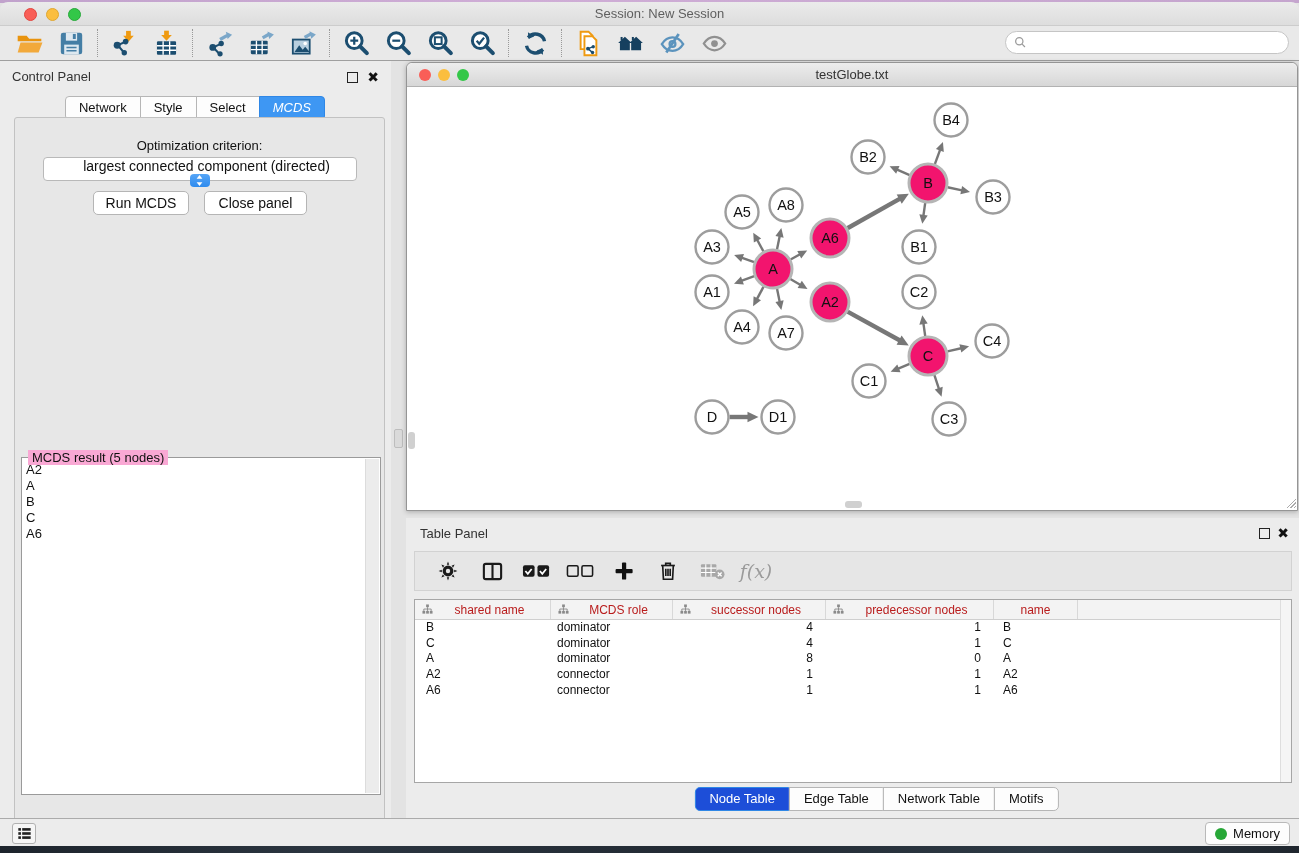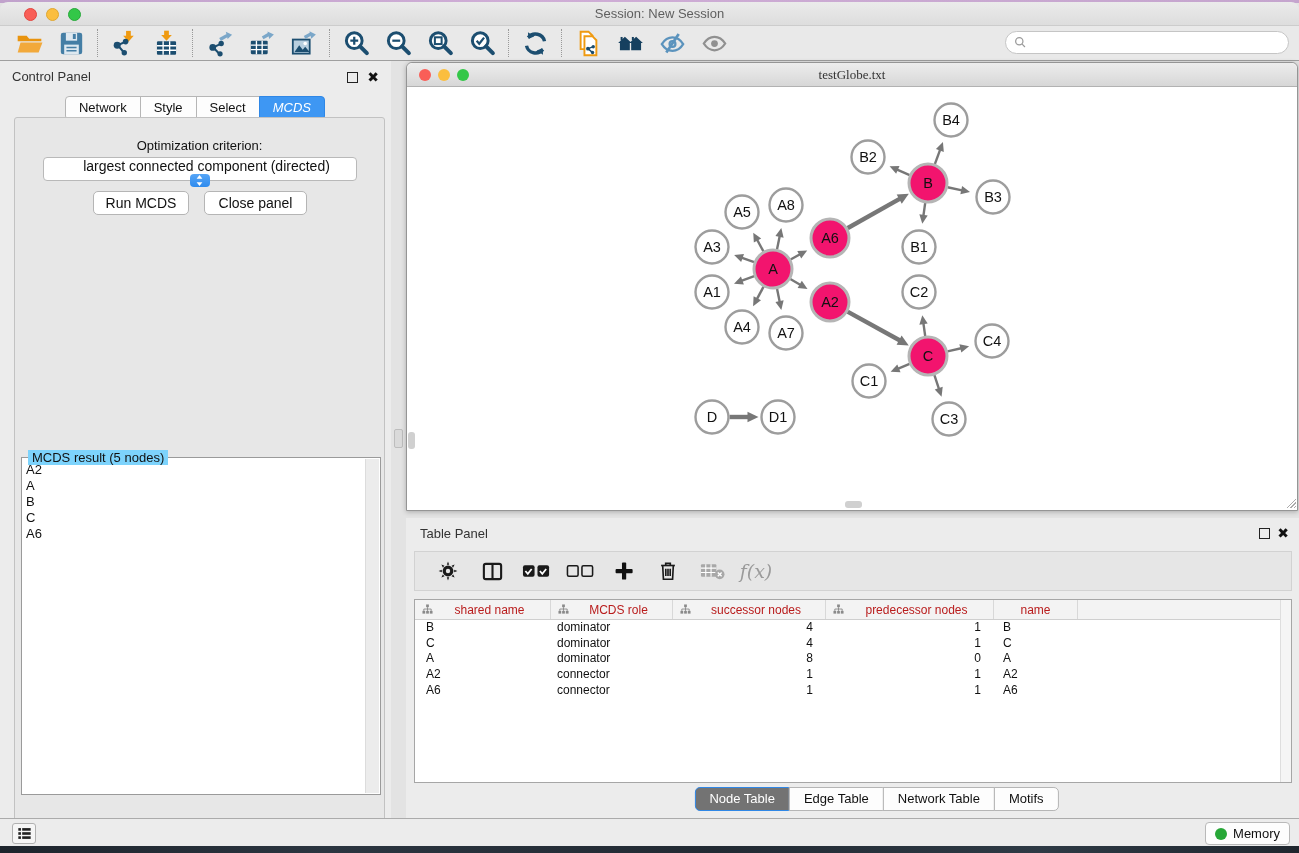--- a/index.html
+++ b/index.html
@@ -60,33 +60,33 @@
     display:flex; align-items:center;flex-direction:column; }
   .dropdown .val { flex:1; padding-left:13px; font-size:14px; color:#111; white-space:nowrap; }
   .stepper { width:20px; height:20px; margin-right:1px; background:linear-gradient(#55a5f7,#2e8bee);
     border-radius:4px; display:flex; align-items:center; justify-content:center; }
   .cpbtn { position:absolute; top:73px; height:24px; background:#fff; border:1px solid #b5b5b5;
     border-radius:5px; font-size:14px; color:#111; font-family:inherit; }
   .btn-run { left:78px; width:96px; }
   .btn-closep { left:189px; width:103px; }
   .result-box { position:absolute; left:6px; top:339px; width:360px; height:338px;
     border:1px solid #9a9a9a; background:#fff; }
-  .result-legend { position:absolute; top:-8px; left:6px; background:#7dd3fc;
+  .result-legend { position:absolute; top:-8px; left:6px; background:#f9a8d4;
     padding:0 4px; font-size:13px; color:#111; }
   .result-list { position:absolute; inset:2px 17px 2px 4px; font-size:13px;
     line-height:16px; color:#111; padding-top:2px; }
   .result-scroll { position:absolute; top:1px; right:1px; bottom:1px; width:14px;
     background:#ececec; border-left:1px solid #dcdcdc; }
 
   
   .net-window { position:absolute; left:406px; top:62px; width:892px; height:449px;
     background:#fff; border:1px solid #959595; border-radius:6px 6px 0 0;
     box-shadow:0 1px 5px rgba(0,0,0,0.25); }
   .nw-titlebar { position:relative; height:24px; background:linear-gradient(#ededed,#d7d7d7);
-    border-bottom:1px solid #b2b2b2; border-radius:6px 6px 0 0;font-family:Liberation Serif, serif; }
+    border-bottom:1px solid #b2b2b2; border-radius:6px 6px 0 0; }
   .nw-traffic { position:absolute; left:12px; top:6px; display:flex; gap:7px; }
   .tl2 { width:12px; height:12px; border-radius:50%; }
   .nw-title { text-align:center; line-height:23px; font-size:13px; color:#333; }
   .nw-canvas { position:relative; width:100%; height:422px; background:#fff; overflow:hidden; }
   .nw-canvas svg.graph { position:absolute; inset:0; }
   .scroll-hint-v { position:absolute; left:1px; top:345px; width:7px; height:17px;
     background:#d0d0d0; border-radius:3px; }
   .scroll-hint-h { position:absolute; left:438px; bottom:1px; width:17px; height:7px;
     background:#d0d0d0; border-radius:3px; }
   .resize-grip { position:absolute; right:1px; bottom:1px; width:13px; height:13px;
@@ -121,21 +121,21 @@
   .td.name { padding-left:9px; }
   .td.first { padding-left:11px; }
   .table-scroll { position:absolute; top:0; right:0; bottom:0; width:11px;
     background:#f5f5f5; border-left:1px solid #dedede; }
   .tp-tabs { position:absolute; bottom:7px; left:50%; transform:translateX(-50%);
     display:flex; }
   .seg { font-size:13px; color:#111; background:#fdfdfd; border:1px solid #b5b5b5;
     padding:3px 14px 4px; margin-left:-1px; white-space:nowrap; }
   .seg:first-child { border-radius:5px 0 0 5px; }
   .seg:last-child { border-radius:0 5px 5px 0; }
-  .seg.sel { background:#737373; border-color:#2f87e6; color:#fff;margin-left:48px; }
+  .seg.sel { background:#1d4ed8; border-color:#2f87e6; color:#fff;margin-left:48px; }
 
   
   .v-grip { position:absolute; left:394px; top:429px; width:9px; height:19px;
     background:#dadada; border:1px solid #bdbdbd; border-radius:2px; }
 
   
   .statusbar { position:absolute; left:0; top:818px; width:100%; height:28px;
     background:#ececec; border-top:1px solid #ababab; }
   .list-btn { position:absolute; left:12px; top:4px; width:24px; height:21px;
     background:#f6f6f6; border:1px solid #b1b1b1; border-radius:3px;

